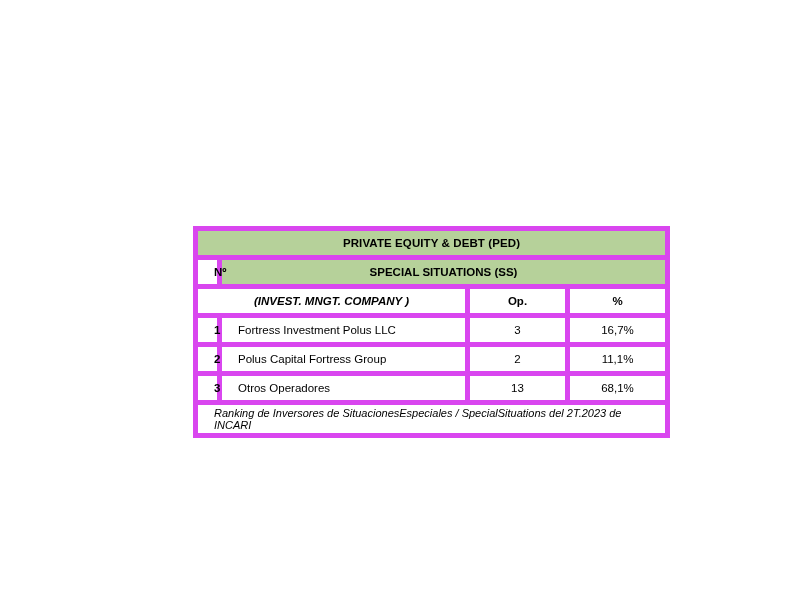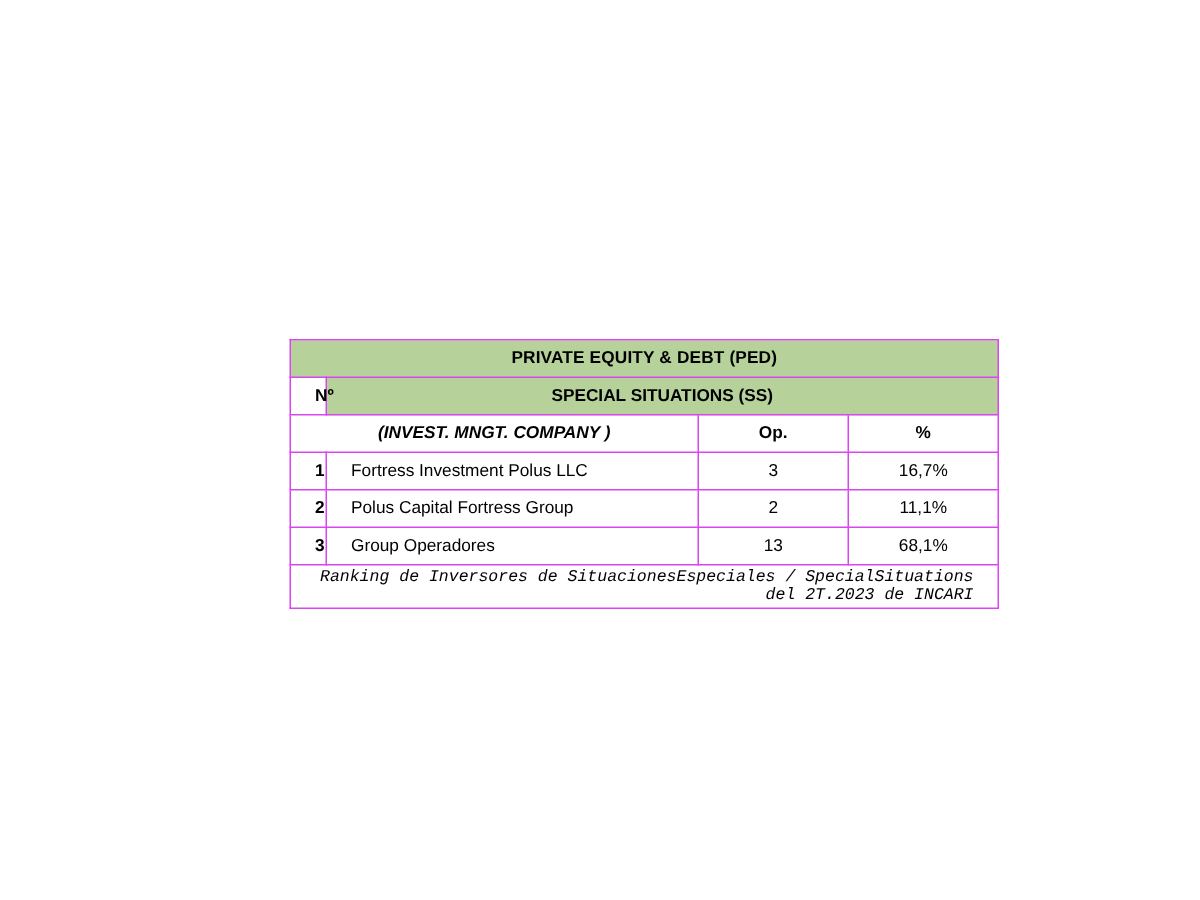--- a/index.html
+++ b/index.html
@@ -24,21 +24,21 @@
     width: 472px;
   }
   table.ped {
     border-collapse: collapse;
     width: 472px;
     table-layout: fixed;
     font-size: 11.5px;
     color: #000000;
   }
   table.ped td {
-    border: 1px solid #d946ef;
+    border: 5px solid #d946ef;
     padding: 2px 16px;
     height: 20px;
     vertical-align: middle;
     background: #ffffff;
     margin-top: 19px;
   }
   .green {
     background: #b6d19a !important;
   }
   .ctr { text-align: center; }
@@ -52,24 +52,23 @@
   }
   .col-num { width: 24px; }
   .col-name { width: 248px; }
   .col-op { width: 100px; }
   .col-pct { width: 100px; }
   .footnote td {
     border: 1px solid #000000;
     border-top: 1px solid #000000;
     font-style: italic;
     font-size: 11px;
-    text-align: right;
+    text-align: left;
     padding: 3px 5px;
     height: 20px;
-    font-family: Liberation Mono, monospace;
   }
 </style>
 </head>
 <body>
 
 <div id="page">
 
   <div class="table-wrap">
     <table class="ped">
       <colgroup>
@@ -99,21 +98,21 @@
           <td class="ctr">16,7%</td>
         </tr>
         <tr>
           <td class="ctr bold">2</td>
           <td class="lft">Polus Capital Fortress Group</td>
           <td class="ctr">2</td>
           <td class="ctr">11,1%</td>
         </tr>
         <tr>
           <td class="ctr bold">3</td>
-          <td class="lft">Group Operadores</td>
+          <td class="lft">Otros Operadores</td>
           <td class="ctr">13</td>
           <td class="ctr">68,1%</td>
         </tr>
 
 
         <tr class="footnote">
           <td colspan="4">Ranking de Inversores de SituacionesEspeciales / SpecialSituations del 2T.2023 de INCARI</td>
         </tr>
       </tbody>
     </table>

